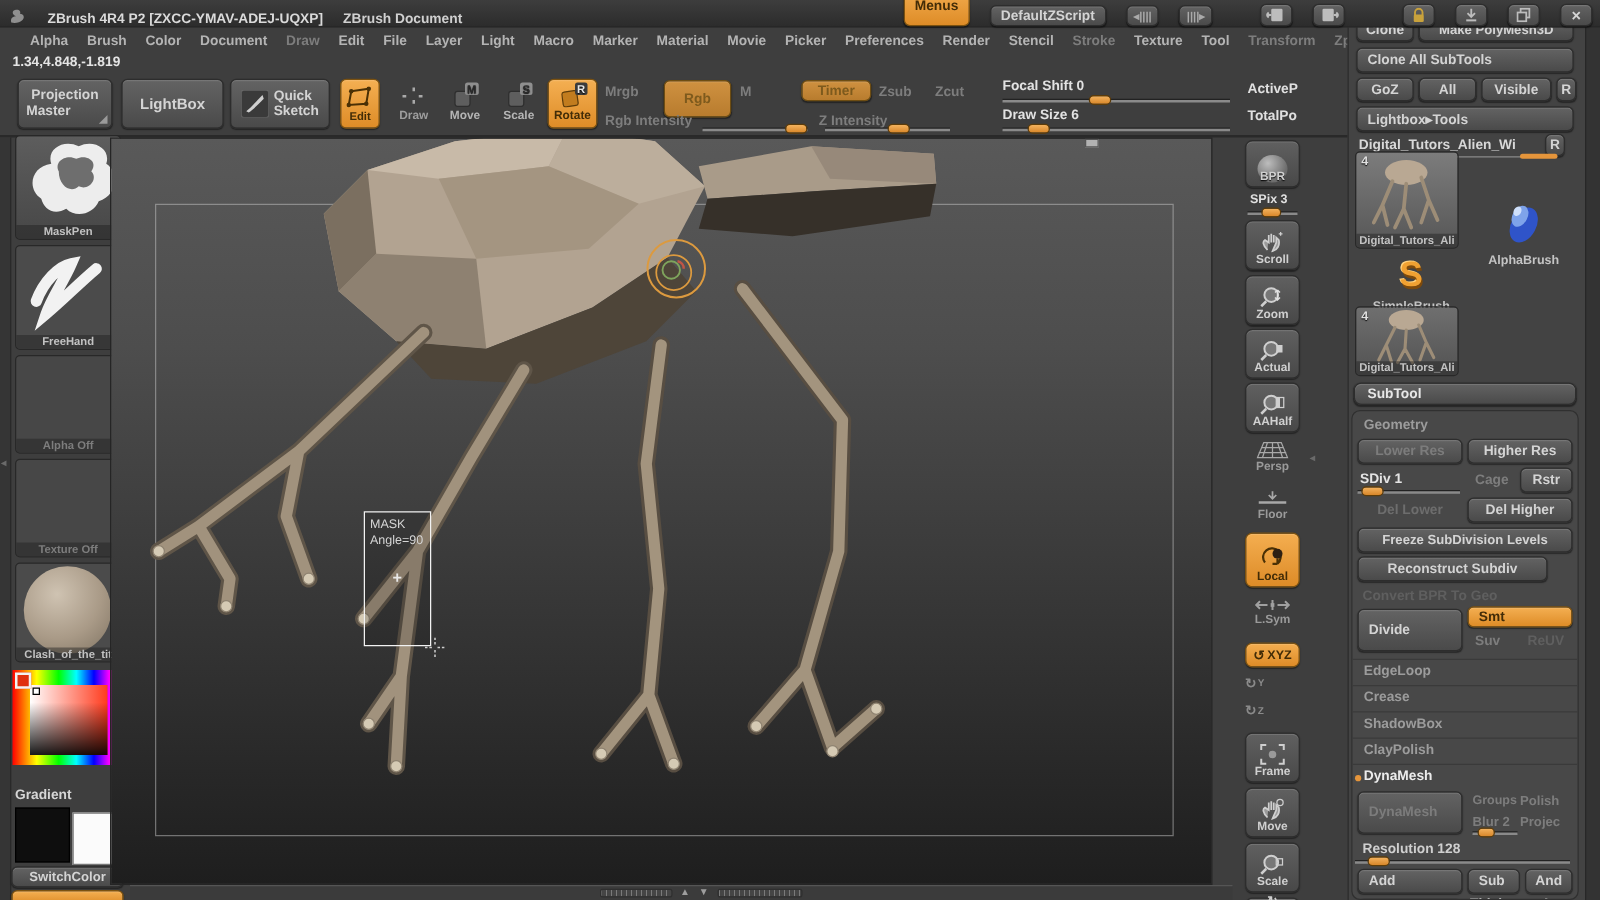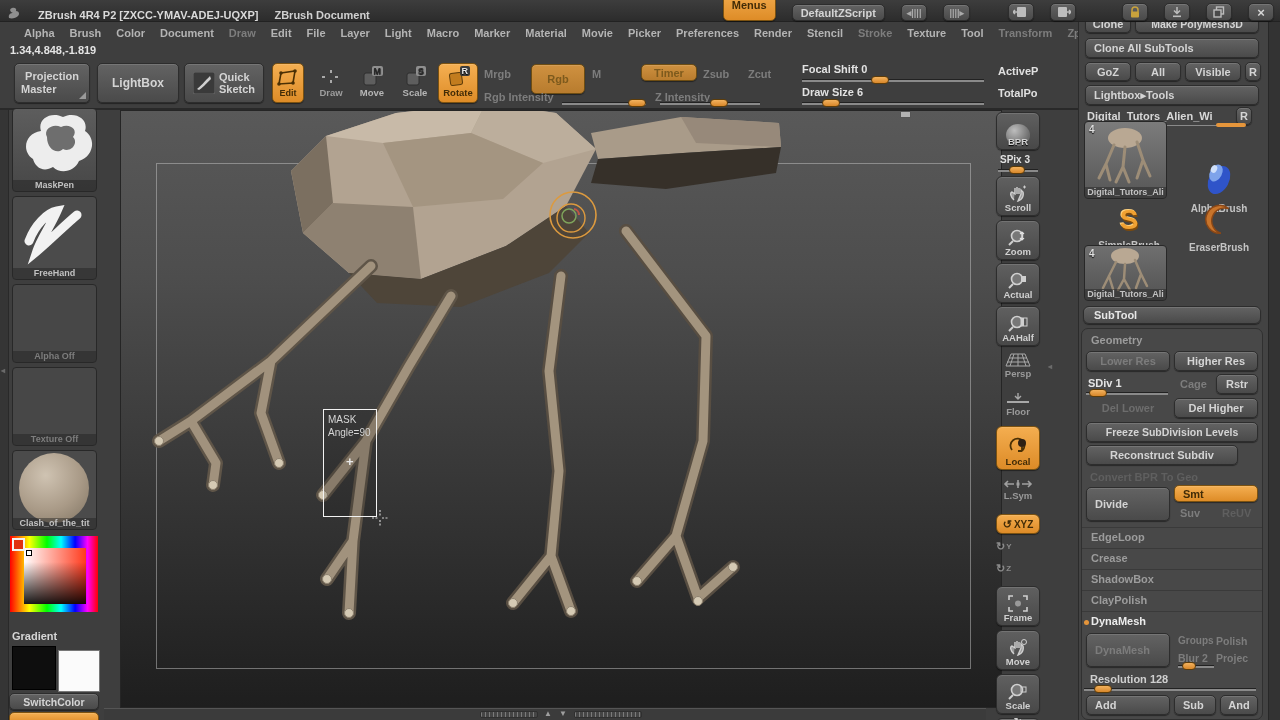--- a/index.html
+++ b/index.html
@@ -231,21 +231,21 @@
     <span style="position:absolute;left:2px;top:2px;width:6px;height:6px;border:1px solid #000;background:#fff"></span>
   </div>
   <span style="position:absolute;left:2px;top:2px;width:13px;height:13px;border:2px solid #f2f2f2;background:#e03010"></span>
 </div>
 <span class="lbl" style="left:12px;top:630px;color:#d6d6d6">Gradient</span>
 <div class="abs" style="left:12px;top:646px;width:44px;height:44px;background:#0e0e0e;border:1px solid #000"></div>
 <div class="abs" style="left:58px;top:650px;width:42px;height:42px;background:#fbfbfb;border:1px solid #777"></div>
 <div class="btn" style="left:9px;top:693px;width:90px;height:17px;font-size:10.5px">SwitchColor</div>
 <div class="btn orange" style="left:9px;top:712px;width:90px;height:12px;border-radius:5px 5px 0 0"></div>
 
-<div class="abs" style="left:120px;top:110px;width:882px;height:598px;background:linear-gradient(180deg,#595959 0%,#4d4d4d 28%,#353535 65%,#1e1e1e 100%);border:1px solid #252525;overflow:hidden">
+<div class="abs" style="left:88px;top:110px;width:882px;height:598px;background:linear-gradient(180deg,#595959 0%,#4d4d4d 28%,#353535 65%,#1e1e1e 100%);border:1px solid #252525;overflow:hidden">
   <div style="position:absolute;left:35px;top:52px;width:815px;height:506px;border:1px solid rgba(195,195,195,.5)"></div>
 
   <svg width="882" height="598" viewBox="0 0 882 598" style="position:absolute;left:0;top:0">
     <g stroke-linecap="round" stroke-linejoin="round" fill="none">
 
       <path d="M440,165 L428,260 L438,360 L430,445 M430,445 L392,492 M430,445 L450,500 M505,120 L585,225 L582,330 L555,425 M555,425 L516,470 M555,425 L577,487 M577,487 L612,456" stroke="#584e42" stroke-width="14"></path>
       <path d="M440,165 L428,260 L438,360 L430,445 M430,445 L392,492 M430,445 L450,500 M505,120 L585,225 L582,330 L555,425 M555,425 L516,470 M555,425 L577,487 M577,487 L612,456" stroke="#a3947e" stroke-width="9"></path>
     </g>
 
     <g stroke="none">
@@ -450,26 +450,20 @@
     <svg width="40" height="38" style="margin:0 auto">
         <ellipse cx="20" cy="20" rx="10" ry="15" transform="rotate(28 20 20)" fill="#2f54c9"></ellipse>
         <ellipse cx="17" cy="13" rx="6" ry="9" transform="rotate(28 17 13)" fill="#7ea3ea"></ellipse>
         <ellipse cx="15" cy="9" rx="3" ry="4" transform="rotate(28 15 9)" fill="#cfe0fb"></ellipse>
       </svg>
     <span class="lbl" style="position:static;font-size:10px;color:#c4c4c4">AlphaBrush</span>
   </div>
   <div class="abs" style="left:18px;top:183px;width:64px;height:58px;text-align:center">
     <span style="font-size:28px;line-height:30px;color:#f0a132;text-shadow:1px 2px 0 #7d4a0c,-1px -1px 0 #ffd27e">S</span>
     <br><span class="lbl" style="position:static;font-size:10px;color:#c4c4c4">SimpleBrush</span>
-  </div>
-  <div class="abs" style="left:108px;top:181px;width:64px;height:58px;text-align:center">
-    <svg width="36" height="34" style="margin:0 auto">
-        <path d="M18,2 a14,14 0 1 0 10,24 a11,11 0 1 1 -10,-24 Z" fill="#c8742b" stroke="#8a4716" stroke-width="1.5" transform="rotate(40 18 17)"></path>
-      </svg>
-    <span class="lbl" style="position:static;font-size:10px;color:#c4c4c4">EraserBrush</span>
   </div>
   <div class="thumb" style="left:5px;top:223px;width:83px;height:56px;background:linear-gradient(#6f6f6f,#525252)">
     <svg width="81" height="46">
         <ellipse cx="40" cy="10" rx="14" ry="8" fill="#b9a893"></ellipse>
         <g stroke="#9d8d77" stroke-width="2.5" fill="none" stroke-linecap="round">
           <path d="M31,16 L24,30 M24,30 L18,42 M24,30 L28,43 M40,18 L39,33 M39,33 L33,44 M39,33 L45,44 M50,14 L56,28 M56,28 L51,42 M56,28 L62,40"></path>
         </g>
       </svg>
     <span class="badge" style="left:4px;top:2px">4</span>
     <span class="cap">Digital_Tutors_Ali</span>

